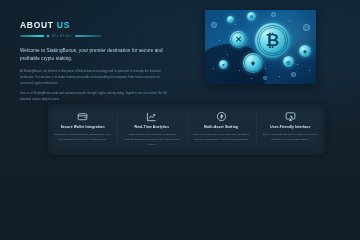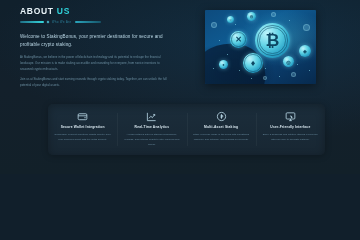--- a/index.html
+++ b/index.html
@@ -13,21 +13,21 @@
 
   
   .bg-wash {
     position:absolute; inset:0;
     background:
       radial-gradient(120% 90% at 72% 25%, rgba(23,70,104,0.35) 0%, rgba(18,30,41,0) 62%),
       linear-gradient(180deg,#10202c 0%,#13202b 52%,#122029 100%);
   }
 
   
-  .left { position:absolute; left:20px; top:7px; width:152px; }
+  .left { position:absolute; left:20px; top:21px; width:152px; }
 
   .heading {
     font-size:8.5px; font-weight:bold; letter-spacing:.7px;
     color:#e8f3f8; line-height:1;
   }
   .heading .accent { color:#2fd0d8; }
 
   .rule-row { display:flex; align-items:center; gap:3px; margin-top:5px; }
   .rule-a { width:24px; height:2px; border-radius:2px;
             background:linear-gradient(90deg,#1f6f86,#35d8de); }

